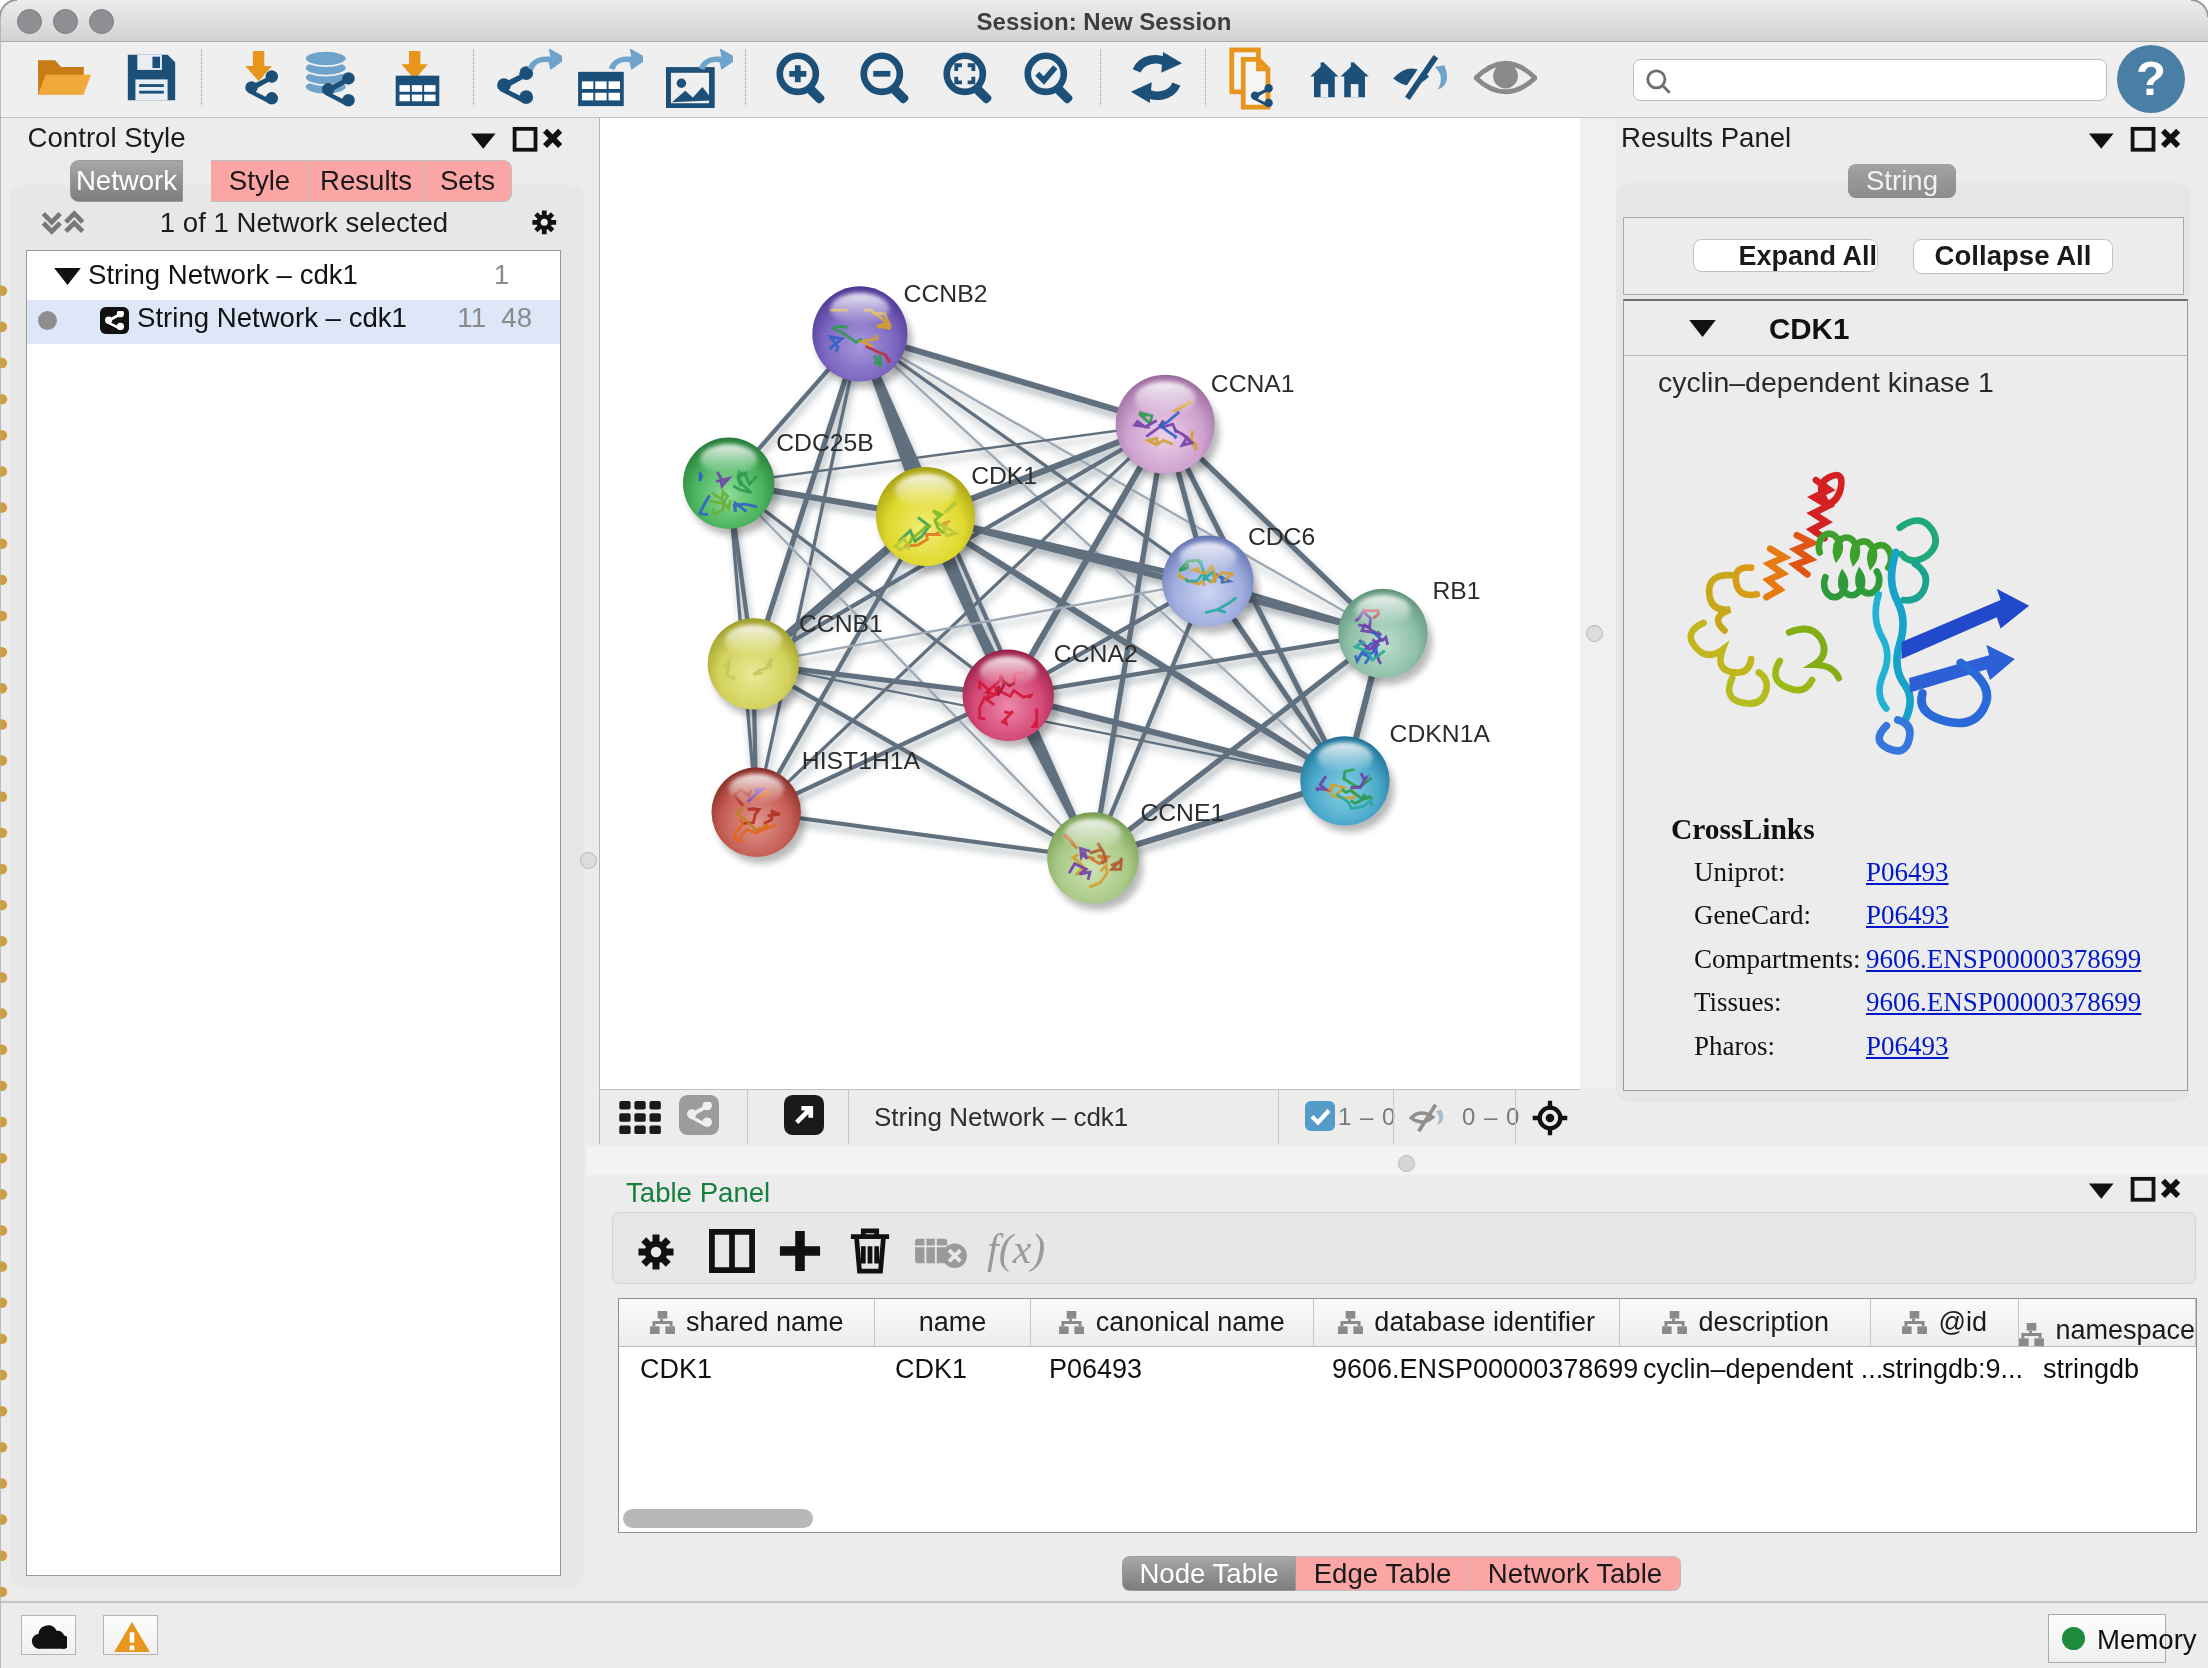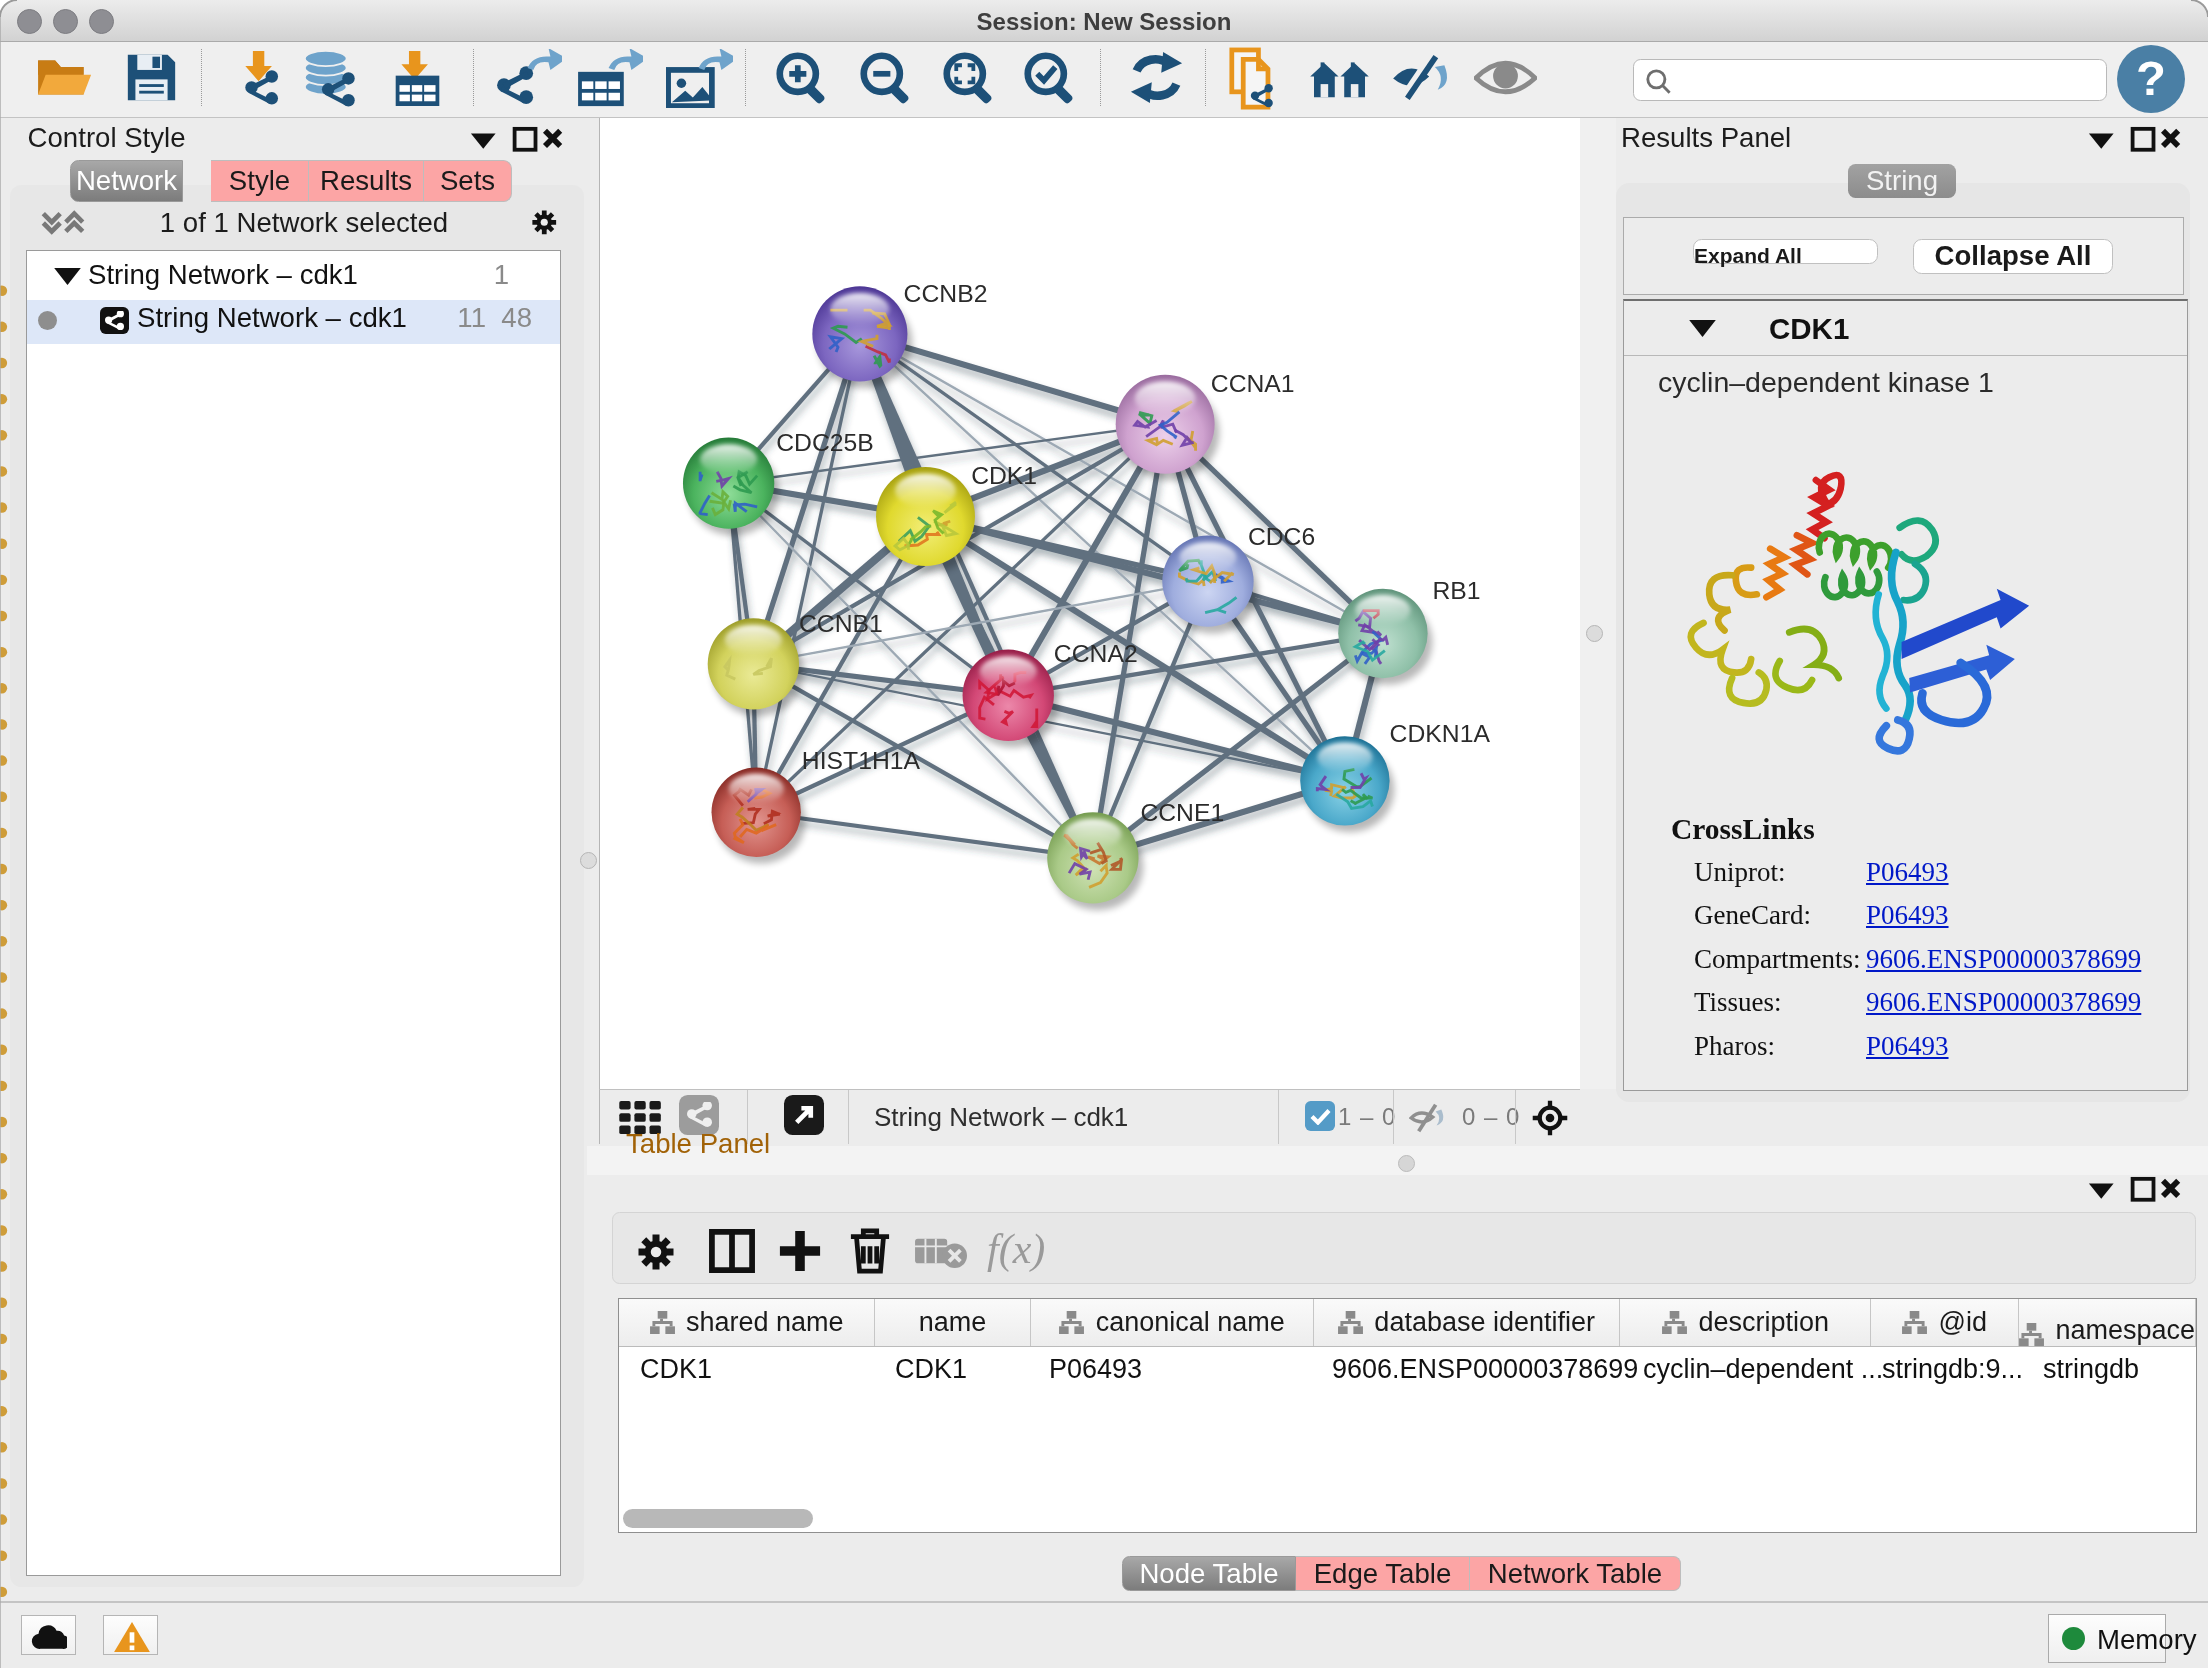--- a/index.html
+++ b/index.html
@@ -574,21 +574,21 @@
 <div class="abs" style="left:1586px;top:625px;width:17px;height:17px;border-radius:50%;background:#dcdcdc;border:1px solid #b5b5b5"></div>
 <div class="abs" style="left:1621px;top:122px;font-size:27.6px;color:#1c1c1c">Results Panel</div>
 <svg class="abs" style="left:2087px;top:126px" width="95" height="28.5" viewBox="0 0 100 30">
 <path d="M2 8 h26 l-13 16z" fill="#111"></path>
 <rect x="48" y="3" width="22" height="22" fill="none" stroke="#111" stroke-width="4"></rect>
 <path d="M80 5 l16 16 m0 -16 l-16 16" stroke="#111" stroke-width="6"></path>
   </svg>
 <div class="abs" style="left:1616px;top:183px;width:574px;height:919px;background:#e6e6e6;border-radius:13.3px"></div>
 <div class="abs" style="left:1623px;top:217px;width:561px;height:78px;background:#ececec;border:1.9px solid #ababab"></div>
 <div class="abs" style="left:1848px;top:164px;width:108px;height:34px;background:linear-gradient(#a2a2a2,#8c8c8c);border-radius:7.6px;color:#f2f2f2;font-size:27.6px;text-align:center;line-height:33px">String</div>
-<div class="abs" style="left:1693px;top:239px;width:185px;height:25px;background:#fff;border:1.9px solid #c0c0c0;border-radius:8.6px;font-size:21px;font-weight:bold;color:#1a1a1a;text-align:left;line-height:32px">Expand All</div>
+<div class="abs" style="left:1693px;top:239px;width:185px;height:33px;background:#fff;border:1.9px solid #c0c0c0;border-radius:8.6px;font-size:27px;font-weight:bold;color:#1a1a1a;text-align:right;line-height:32px">Expand All</div>
 <div class="abs" style="left:1913px;top:239px;width:200px;height:35px;background:#fff;border:1.9px solid #c0c0c0;border-radius:8.6px;font-size:27.6px;font-weight:bold;color:#1a1a1a;text-align:center;line-height:32px">Collapse All</div>
 <div class="abs" style="left:1623px;top:299px;width:565px;height:792px;background:#ececec;border:1.9px solid #9a9a9a;border-top:2.9px solid #6e6e6e">
 <div class="abs" style="left:0;top:0;width:100%;height:55px;border-bottom:1.9px solid #b8b8b8">
 <svg class="abs" style="left:65px;top:19px" width="27" height="19" viewBox="0 0 28 20">
         <path d="M0 0 h28 l-14 18z" fill="#111"></path>
       </svg>
 <div class="abs" style="left:145px;top:11.4px;font-size:29.5px;font-weight:bold;color:#111">CDK1</div>
 </div>
 <div class="abs" style="left:34px;top:65px;font-size:28.5px;color:#2a2a2a">cyclin–dependent kinase 1</div>
 <svg class="abs" style="left:51px;top:160px" width="357" height="300" viewBox="0 0 375 315">
@@ -620,21 +620,21 @@
 <div class="abs" style="left:242px;top:556px;font-family:'Liberation Serif',serif;font-size:27px;color:#0018c8;text-decoration:underline">P06493</div>
 <div class="abs" style="left:70px;top:599px;font-family:'Liberation Serif',serif;font-size:27px;color:#111">GeneCard:</div>
 <div class="abs" style="left:242px;top:599px;font-family:'Liberation Serif',serif;font-size:27px;color:#0018c8;text-decoration:underline">P06493</div>
 <div class="abs" style="left:70px;top:643px;font-family:'Liberation Serif',serif;font-size:27px;color:#111">Compartments:</div>
 <div class="abs" style="left:242px;top:643px;font-family:'Liberation Serif',serif;font-size:27px;color:#0018c8;text-decoration:underline">9606.ENSP00000378699</div>
 <div class="abs" style="left:70px;top:686px;font-family:'Liberation Serif',serif;font-size:27px;color:#111">Tissues:</div>
 <div class="abs" style="left:242px;top:686px;font-family:'Liberation Serif',serif;font-size:27px;color:#0018c8;text-decoration:underline">9606.ENSP00000378699</div>
 <div class="abs" style="left:70px;top:730px;font-family:'Liberation Serif',serif;font-size:27px;color:#111">Pharos:</div>
 <div class="abs" style="left:242px;top:730px;font-family:'Liberation Serif',serif;font-size:27px;color:#0018c8;text-decoration:underline">P06493</div>
 </div>
-<div class="abs" style="left:626px;top:1128px;font-size:27.6px;color:#a16207">Table Panel</div>
+<div class="abs" style="left:626px;top:1177px;font-size:27.6px;color:#15803d">Table Panel</div>
 <svg class="abs" style="left:2087px;top:1176px" width="95" height="28.5" viewBox="0 0 100 30">
 <path d="M2 8 h26 l-13 16z" fill="#111"></path>
 <rect x="48" y="3" width="22" height="22" fill="none" stroke="#111" stroke-width="4"></rect>
 <path d="M80 5 l16 16 m0 -16 l-16 16" stroke="#111" stroke-width="6"></path>
   </svg>
 <div class="abs" style="left:612px;top:1212px;width:1584px;height:72px;background:#e7e7e7;border:1.9px solid #d4d4d4;border-radius:7.6px"></div>
 <svg class="abs" style="left:635px;top:1231px" width="42" height="42" viewBox="0 0 48 48">
     <g fill="#111">
       <circle cx="24" cy="24" r="13"></circle>
       <g stroke="#111" stroke-width="8">

